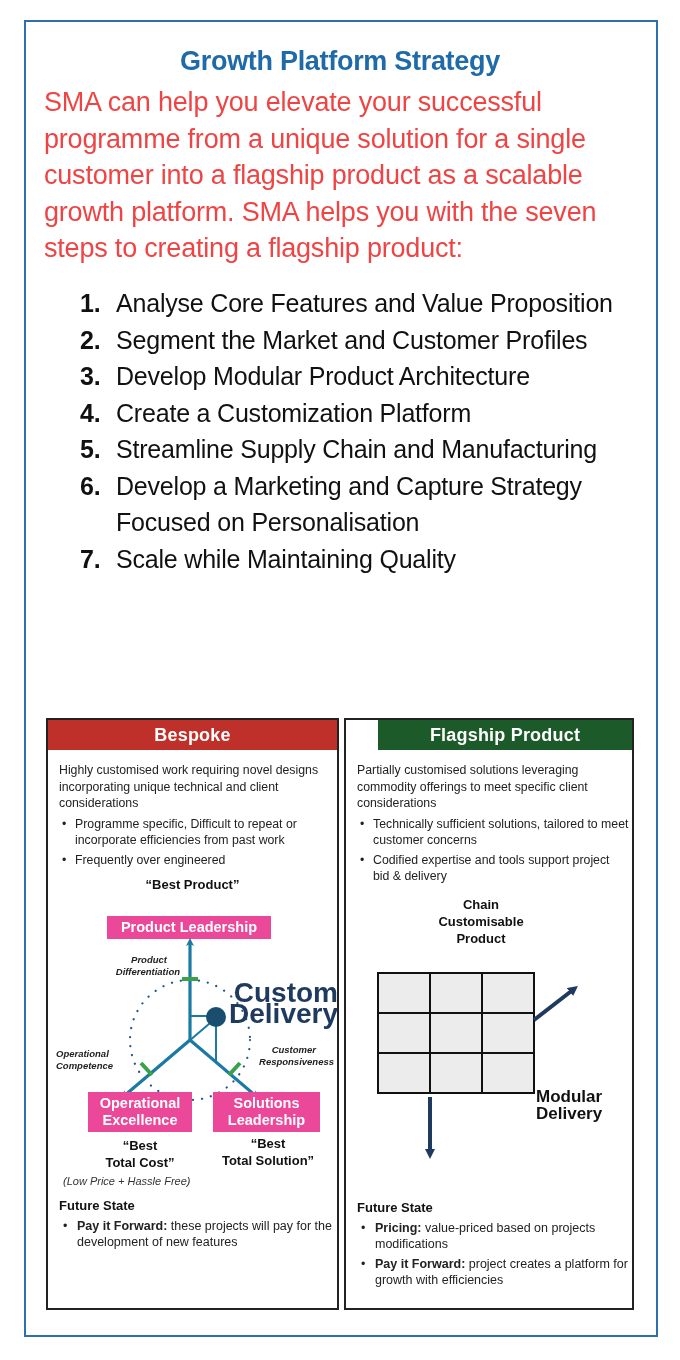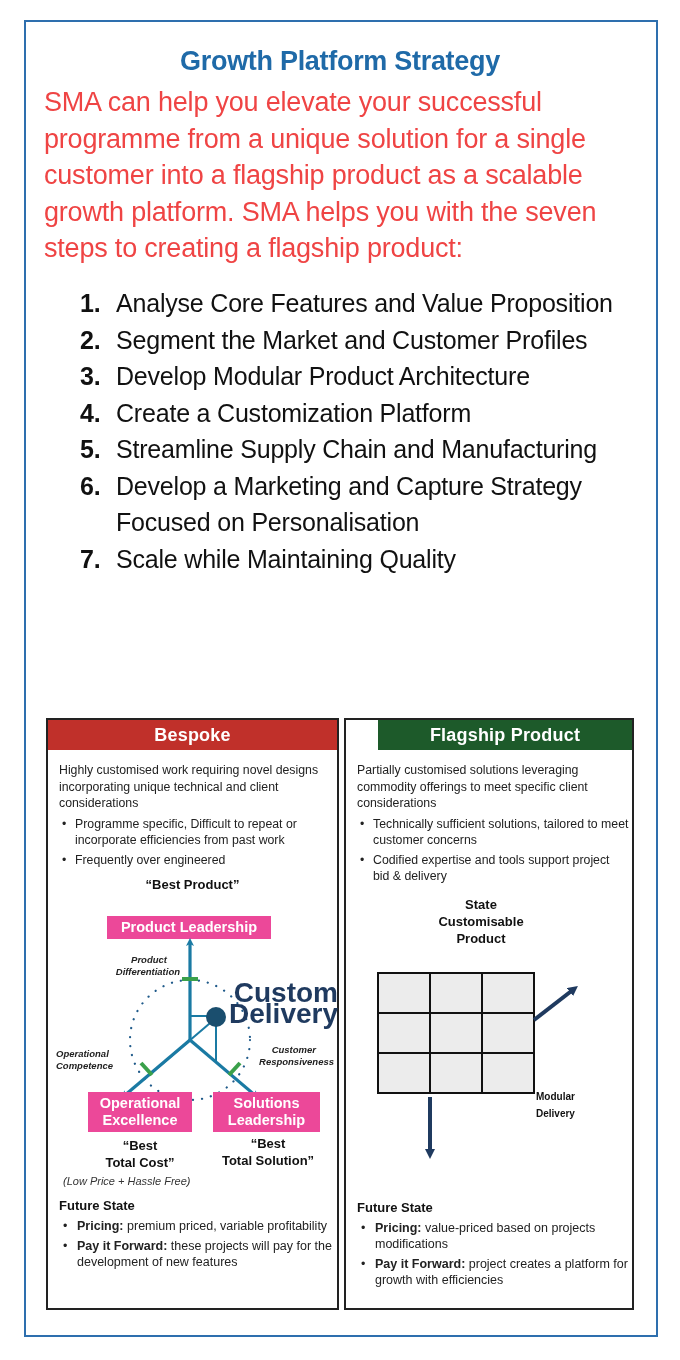--- a/index.html
+++ b/index.html
@@ -166,38 +166,37 @@
   </div>
   <div class="center-label" style="left:160px;top:415px;width:120px;font-size:13px;line-height:17px;">
     <div>“Best</div>
     <div>Total Solution”</div>
   </div>
   <div style="position:absolute;left:15px;top:455px;width:160px;font-size:11px;font-style:italic;color:#333;">(Low Price + Hassle Free)</div>
 
   <div class="future" style="left:11px;top:478px;width:275px;">
     <h4>Future State</h4>
     <ul>
-      <li><b>Pricing:</b><span> premium priced, variable profitability</span></li>
       <li><b>Pay it Forward:</b><span> these projects will pay for the development of new features</span></li>
     </ul>
   </div>
 </section>
 
 <section class="panel right">
   <div class="panel-head green">Flagship Product</div>
   <div class="panel-desc" style="left:11px;width:272px;">
     <p>Partially customised solutions leveraging commodity offerings to meet specific client considerations</p>
     <ul class="bullets">
       <li>Technically sufficient solutions, tailored to meet customer concerns</li>
       <li>Codified expertise and tools support project bid &amp; delivery</li>
     </ul>
   </div>
 
   <div class="center-label" style="left:60px;top:176px;width:150px;font-size:13px;line-height:17px;">
-    <div>State</div>
+    <div>Chain</div>
     <div>Customisable</div>
     <div>Product</div>
   </div>
 
   <svg width="290" height="250" style="left:0;top:250px;">
     <defs>
       <marker id="navyArrow" markerWidth="10" markerHeight="10" refX="5" refY="5" orient="auto" markerUnits="userSpaceOnUse">
         <path d="M0,0 L10,5 L0,10 Z" fill="#1f3a5f"></path>
       </marker>
     </defs>
@@ -205,21 +204,21 @@
       <rect x="32" y="3" width="156" height="120" fill="#ececec" stroke="#111" stroke-width="2"></rect>
       <line x1="84" y1="3" x2="84" y2="123" stroke="#111" stroke-width="2"></line>
       <line x1="136" y1="3" x2="136" y2="123" stroke="#111" stroke-width="2"></line>
       <line x1="32" y1="43" x2="188" y2="43" stroke="#111" stroke-width="2"></line>
       <line x1="32" y1="83" x2="188" y2="83" stroke="#111" stroke-width="2"></line>
     </g>
     <line x1="188" y1="50" x2="228" y2="19" stroke="#1f3a5f" stroke-width="4" marker-end="url(#navyArrow)"></line>
     <line x1="84" y1="127" x2="84" y2="184" stroke="#1f3a5f" stroke-width="4" marker-end="url(#navyArrow)"></line>
   </svg>
 
-  <div class="center-label" style="left:190px;top:368px;width:80px;font-size:10px;line-height:17px;text-align:left;">
+  <div class="center-label" style="left:190px;top:368px;width:80px;font-size:17px;line-height:17px;text-align:left;">
     <div>Modular</div>
     <div>Delivery</div>
   </div>
 
   <div class="future" style="left:11px;top:480px;width:272px;">
     <h4>Future State</h4>
     <ul>
       <li><b>Pricing:</b><span> value-priced based on projects modifications</span></li>
       <li><b>Pay it Forward:</b><span> project creates a platform for growth with efficiencies</span></li>
     </ul>

